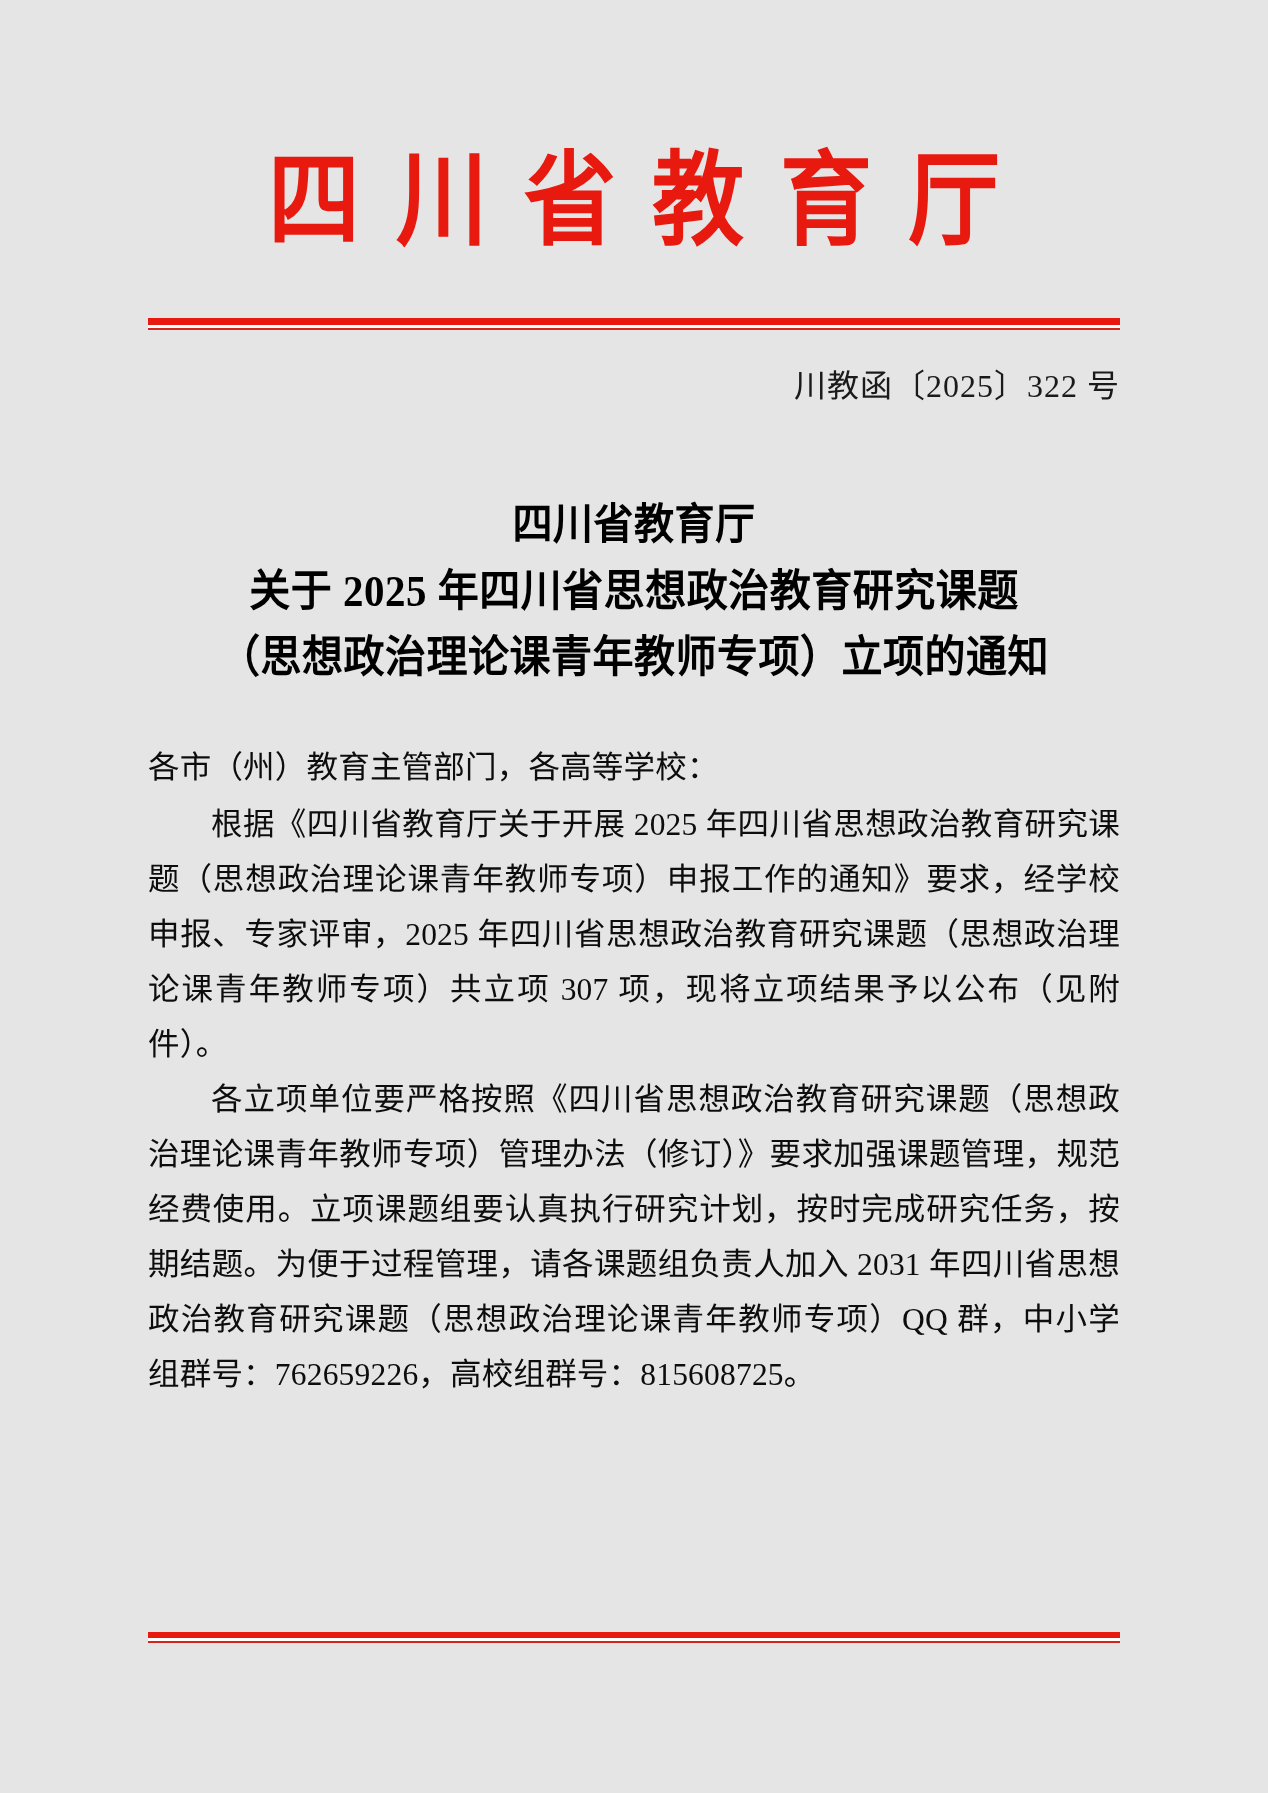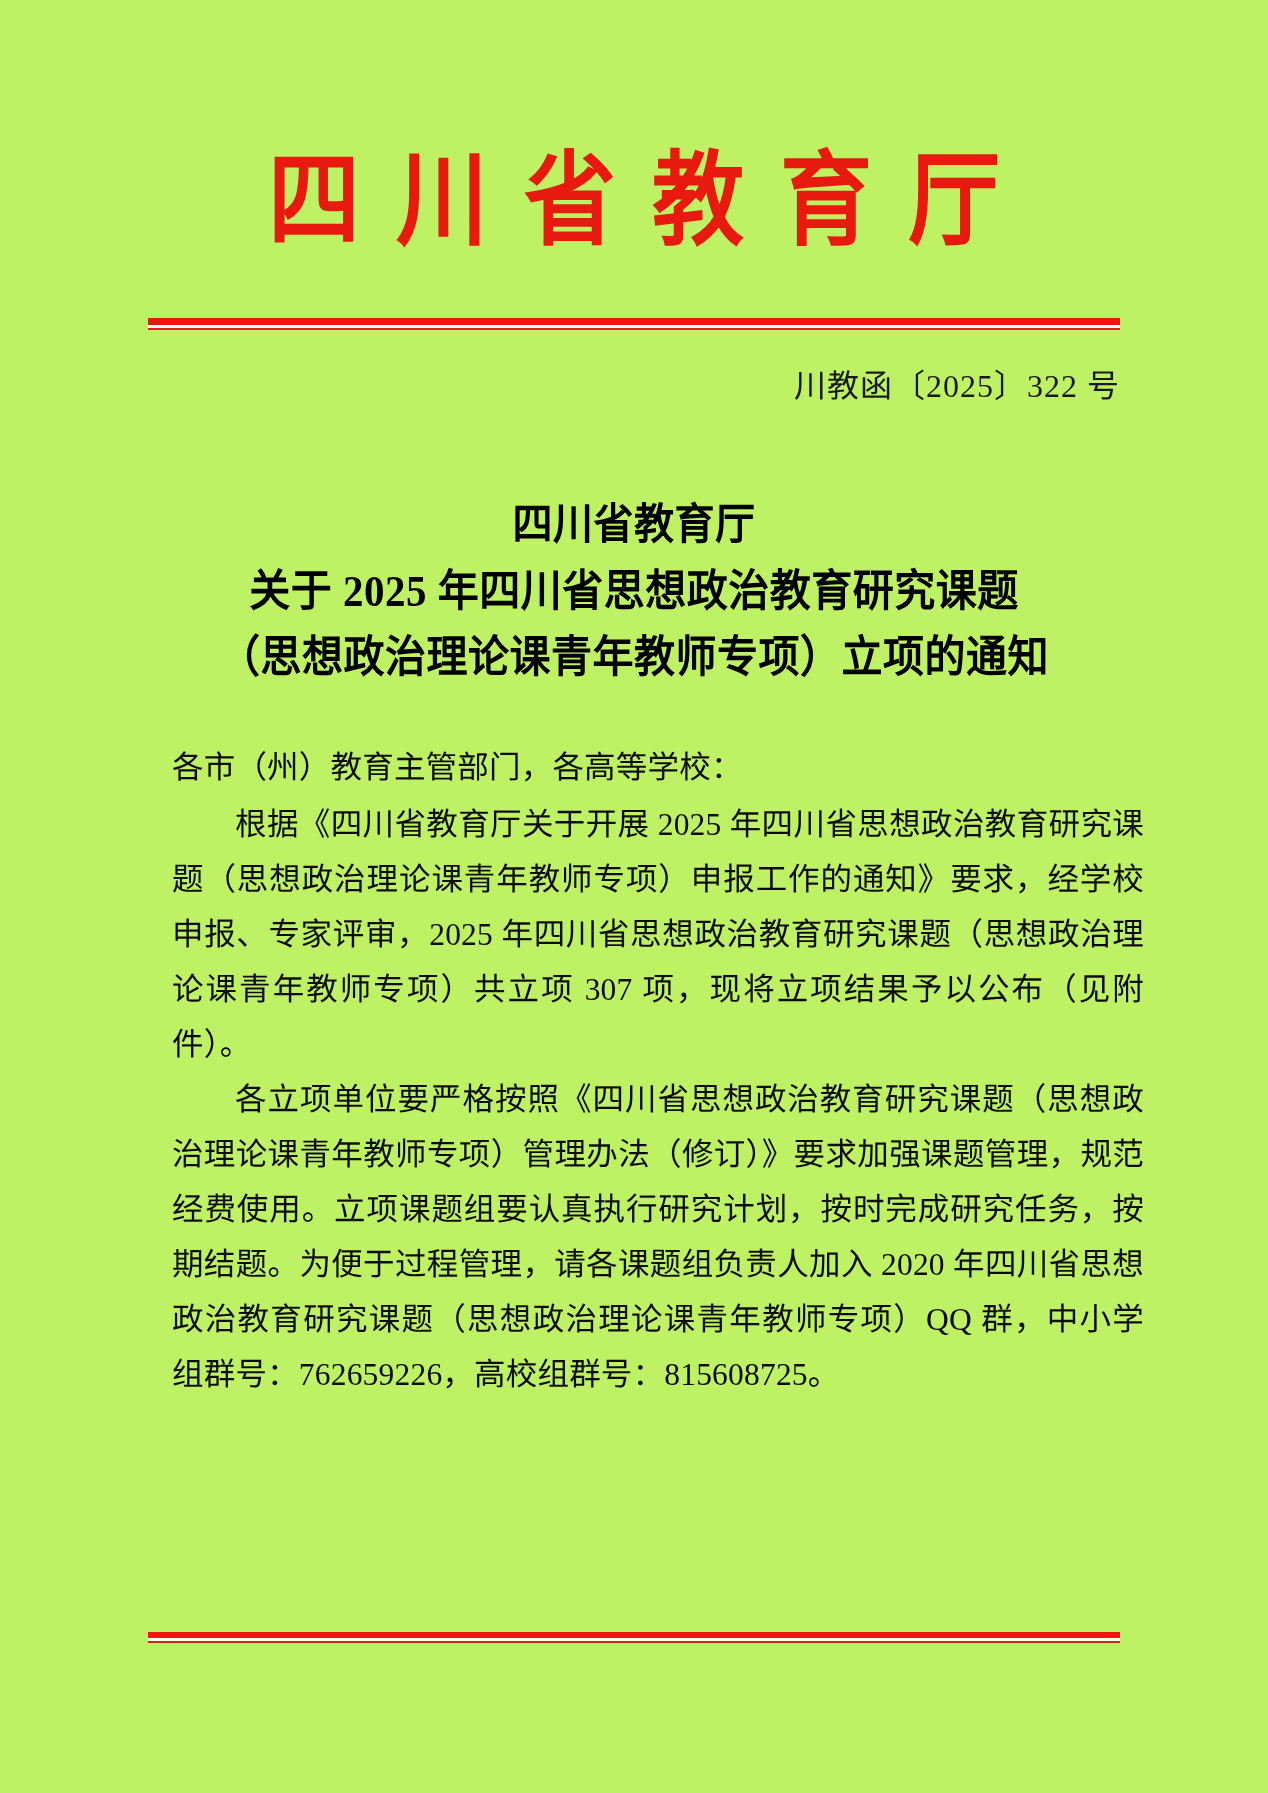--- a/index.html
+++ b/index.html
@@ -13,21 +13,21 @@
     font-family: "Liberation Serif", "DejaVu Serif", serif;
     color: #000000;
     -webkit-font-smoothing: antialiased;
   }
 
   .page {
     position: relative;
     width: 1268px;
     height: 1793px;
     margin: 0 auto;
-    background: #bef264;
+    background: #e5e5e5;
     box-sizing: border-box;
     overflow: hidden;
   }
 
   
   .masthead {
     position: absolute;
     left: 0;
     top: 150px;
     width: 1268px;
@@ -106,21 +106,20 @@
   .title-line.ln1 { font-size: 40px; }
   .title-line.ln2 { font-size: 41px; }
   .title-line.ln3 { font-size: 41px; }
 
   
   .body-block {
     position: absolute;
     left: 148px;
     top: 740px;
     width: 972px;
-    margin-left: 24px;
   }
 
   .body-para {
     font-family: "Liberation Serif", "DejaVu Serif", serif;
     font-size: 31.5px;
     line-height: 55px;
     color: #0d0d0d;
     text-align: justify;
     text-justify: inter-ideograph;
     margin: 0 0 0 0;
@@ -178,21 +177,21 @@
 
   <div class="title-block">
     <div class="title-line ln1">四川省教育厅</div>
     <div class="title-line ln2">关于 2025 年四川省思想政治教育研究课题</div>
     <div class="title-line ln3">（思想政治理论课青年教师专项）立项的通知</div>
   </div>
 
   <div class="body-block">
     <p class="body-para salutation">各市（州）教育主管部门，各高等学校：</p>
     <p class="body-para indent">根据《四川省教育厅关于开展 2025 年四川省思想政治教育研究课题（思想政治理论课青年教师专项）申报工作的通知》要求，经学校申报、专家评审，2025 年四川省思想政治教育研究课题（思想政治理论课青年教师专项）共立项 307 项，现将立项结果予以公布（见附件）。</p>
-    <p class="body-para indent">各立项单位要严格按照《四川省思想政治教育研究课题（思想政治理论课青年教师专项）管理办法（修订）》要求加强课题管理，规范经费使用。立项课题组要认真执行研究计划，按时完成研究任务，按期结题。为便于过程管理，请各课题组负责人加入 2020 年四川省思想政治教育研究课题（思想政治理论课青年教师专项）QQ 群，中小学组群号：762659226，高校组群号：815608725。</p>
+    <p class="body-para indent">各立项单位要严格按照《四川省思想政治教育研究课题（思想政治理论课青年教师专项）管理办法（修订）》要求加强课题管理，规范经费使用。立项课题组要认真执行研究计划，按时完成研究任务，按期结题。为便于过程管理，请各课题组负责人加入 2031 年四川省思想政治教育研究课题（思想政治理论课青年教师专项）QQ 群，中小学组群号：762659226，高校组群号：815608725。</p>
   </div>
 
   <div class="red-rule-bottom">
     <div class="bar-thick"></div>
     <div class="bar-gap"></div>
     <div class="bar-thin"></div>
   </div>
 
 </div>
 

